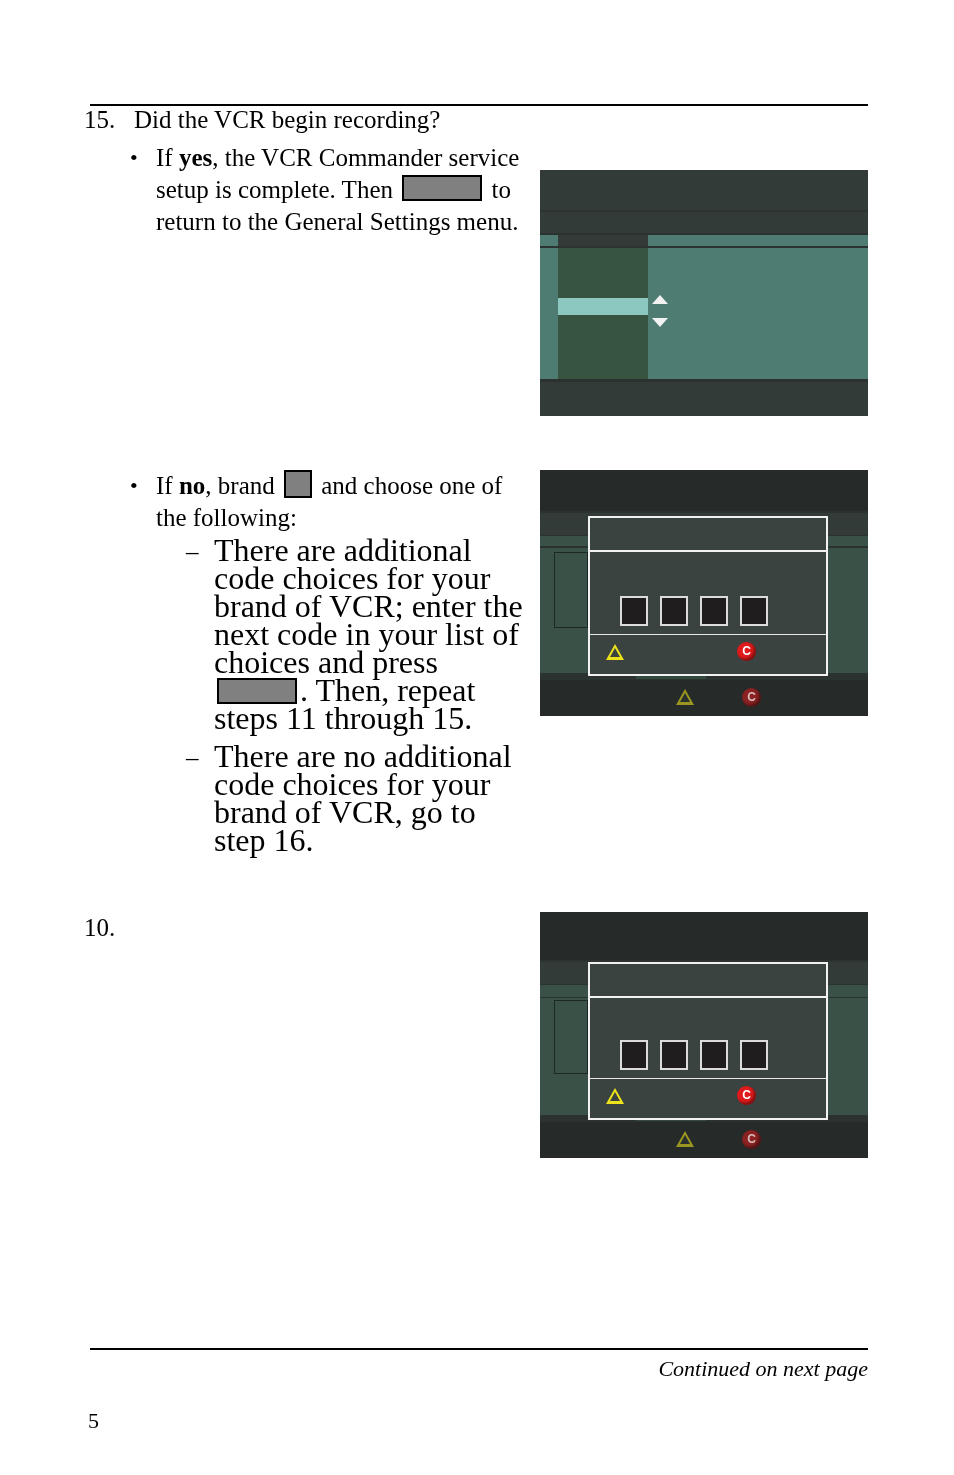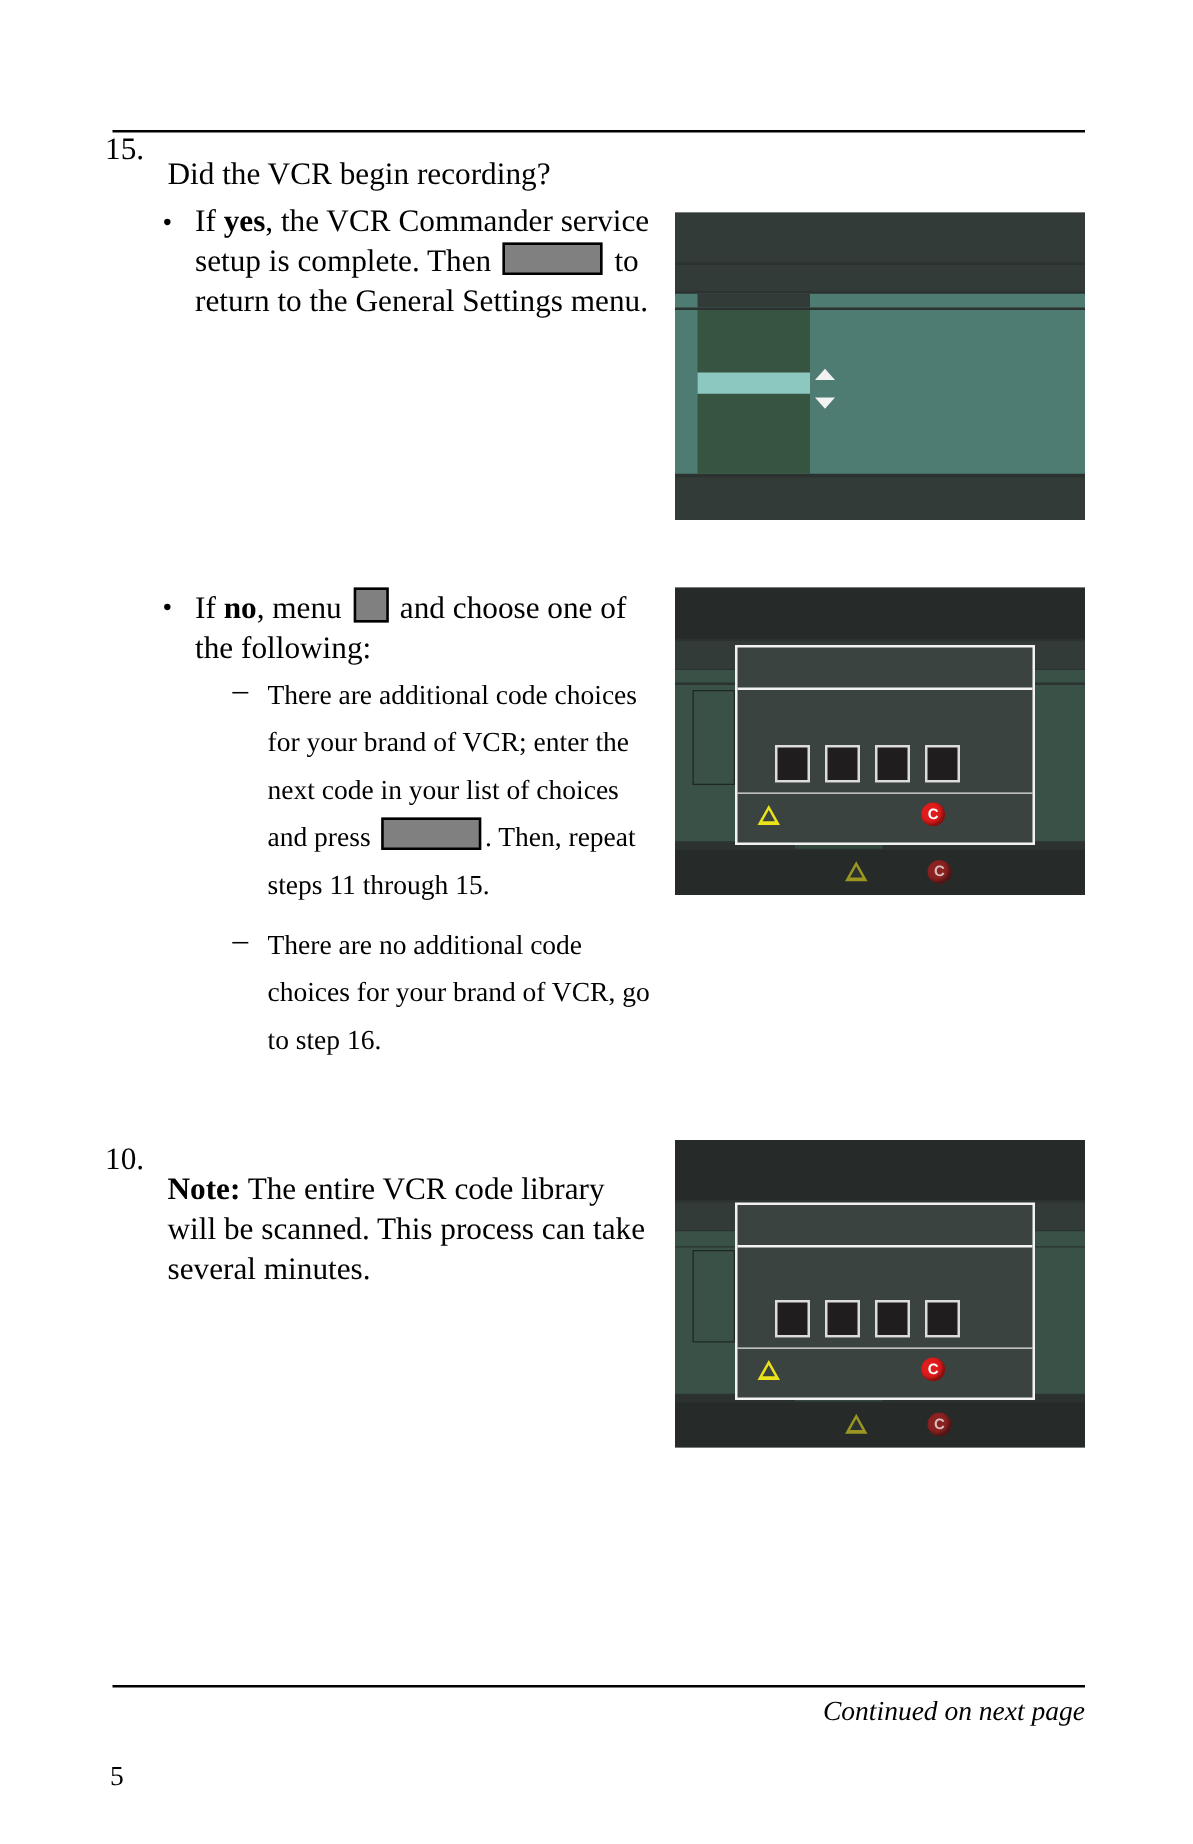--- a/index.html
+++ b/index.html
@@ -15,29 +15,29 @@
 
   
   .rule{position:absolute;left:90px;width:778px;height:2px;background:#000;}
   .rule-top{top:104px;}
   .rule-bottom{top:1348px;}
 
   
   .step{position:absolute;left:84px;width:440px;}
   .step-row{display:flex;align-items:flex-start;}
   .step-num{flex:0 0 50px;font-size:25px;line-height:32px;}
-  .step-body{flex:1 1 auto;font-size:25px;line-height:32px;margin-top:20px;}
+  .step-body{flex:1 1 auto;font-size:25px;line-height:32px;}
 
   .bullet-block{display:flex;align-items:flex-start;margin-left:46px;}
   .bullet-mark{flex:0 0 26px;font-size:22px;line-height:32px;}
   .bullet-text{flex:1 1 auto;font-size:25px;line-height:32px;}
 
   .dash-block{display:flex;align-items:flex-start;margin-left:30px;}
   .dash-mark{flex:0 0 28px;font-size:25px;line-height:32px;}
-  .dash-text{flex:1 1 auto;font-size:22px;line-height:38px;}
+  .dash-text{flex:1 1 auto;font-size:32px;line-height:28px;}
 
   b,.bold{font-weight:bold;}
 
   
   .redact{
     display:inline-block;
     background:#808080;
     border:2px solid #000;
     vertical-align:-3px;
     margin:0 3px;
@@ -111,21 +111,21 @@
 
     <div class="bullet-block" style="margin-top:6px;">
       <div class="bullet-mark">•</div>
       <div class="bullet-text"><span>If </span><b>yes</b><span>, the VCR Commander service setup is complete. Then </span><span class="redact redact-wide"></span><span> to return to the General Settings menu.</span></div>
     </div>
   </div>
 
   <div class="step" style="top:470px;">
     <div class="bullet-block">
       <div class="bullet-mark">•</div>
-      <div class="bullet-text"><span>If </span><b>no</b><span>, menu </span><span class="redact redact-sm"></span><span> and choose one of the following:</span></div>
+      <div class="bullet-text"><span>If </span><b>no</b><span>, brand </span><span class="redact redact-sm"></span><span> and choose one of the following:</span></div>
     </div>
 
     <div class="bullet-block" style="margin-top:2px;">
       <div class="bullet-mark"></div>
       <div class="bullet-text" style="padding:0;">
         <div class="dash-block">
           <div class="dash-mark">–</div>
           <div class="dash-text"><span>There are additional code choices for your brand of VCR; enter the next code in your list of choices and press </span><span class="redact redact-wide"></span><span>. Then, repeat steps 11 through 15.</span></div>
         </div>
         <div class="dash-block" style="margin-top:10px;">
@@ -133,21 +133,20 @@
           <div class="dash-text"><span>There are no additional code choices for your brand of VCR, go to step 16.</span></div>
         </div>
       </div>
     </div>
   </div>
 
   <div class="step" style="top:912px;">
     <div class="step-row">
       <div class="step-num">10.</div>
       <div class="step-body">
-        <div style="margin-top:4px;"><b>Note:</b><span> The entire VCR code library will be scanned. This process can take several minutes.</span></div>
       </div>
     </div>
   </div>
 
   <div class="shot shot1">
     <div class="s1-band-top"></div>
     <div class="s1-band-2"></div>
     <div class="s1-row-head"></div>
     <div class="s1-head-dark"></div>
     <div class="s1-body"></div>

